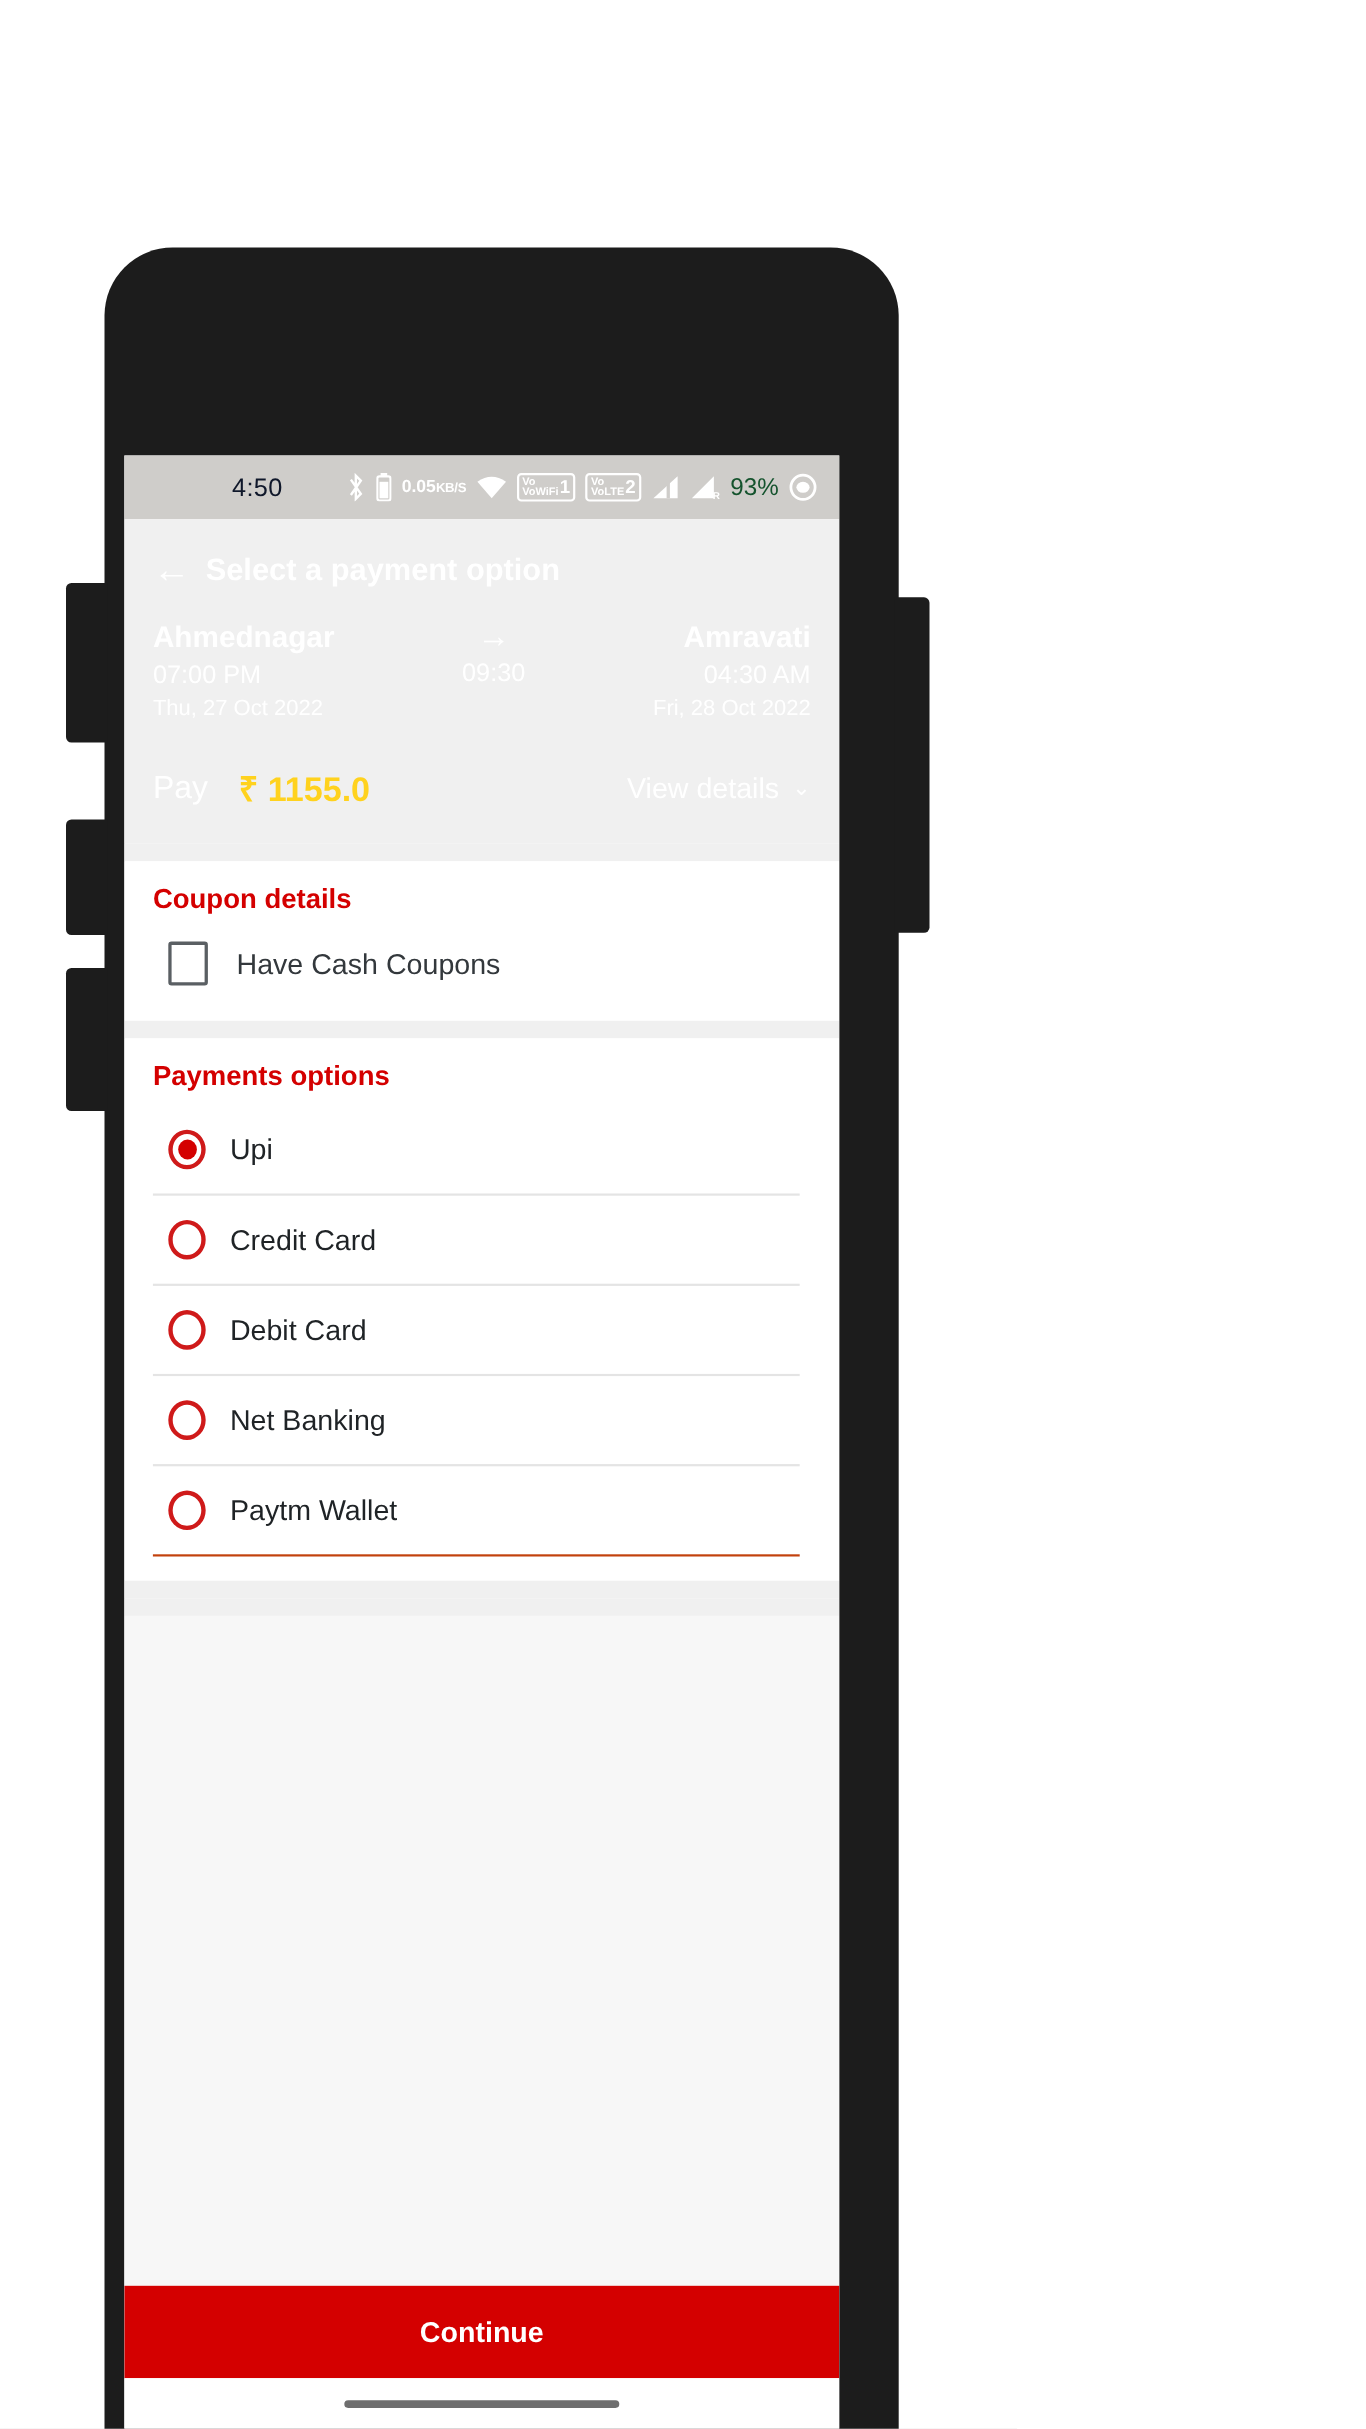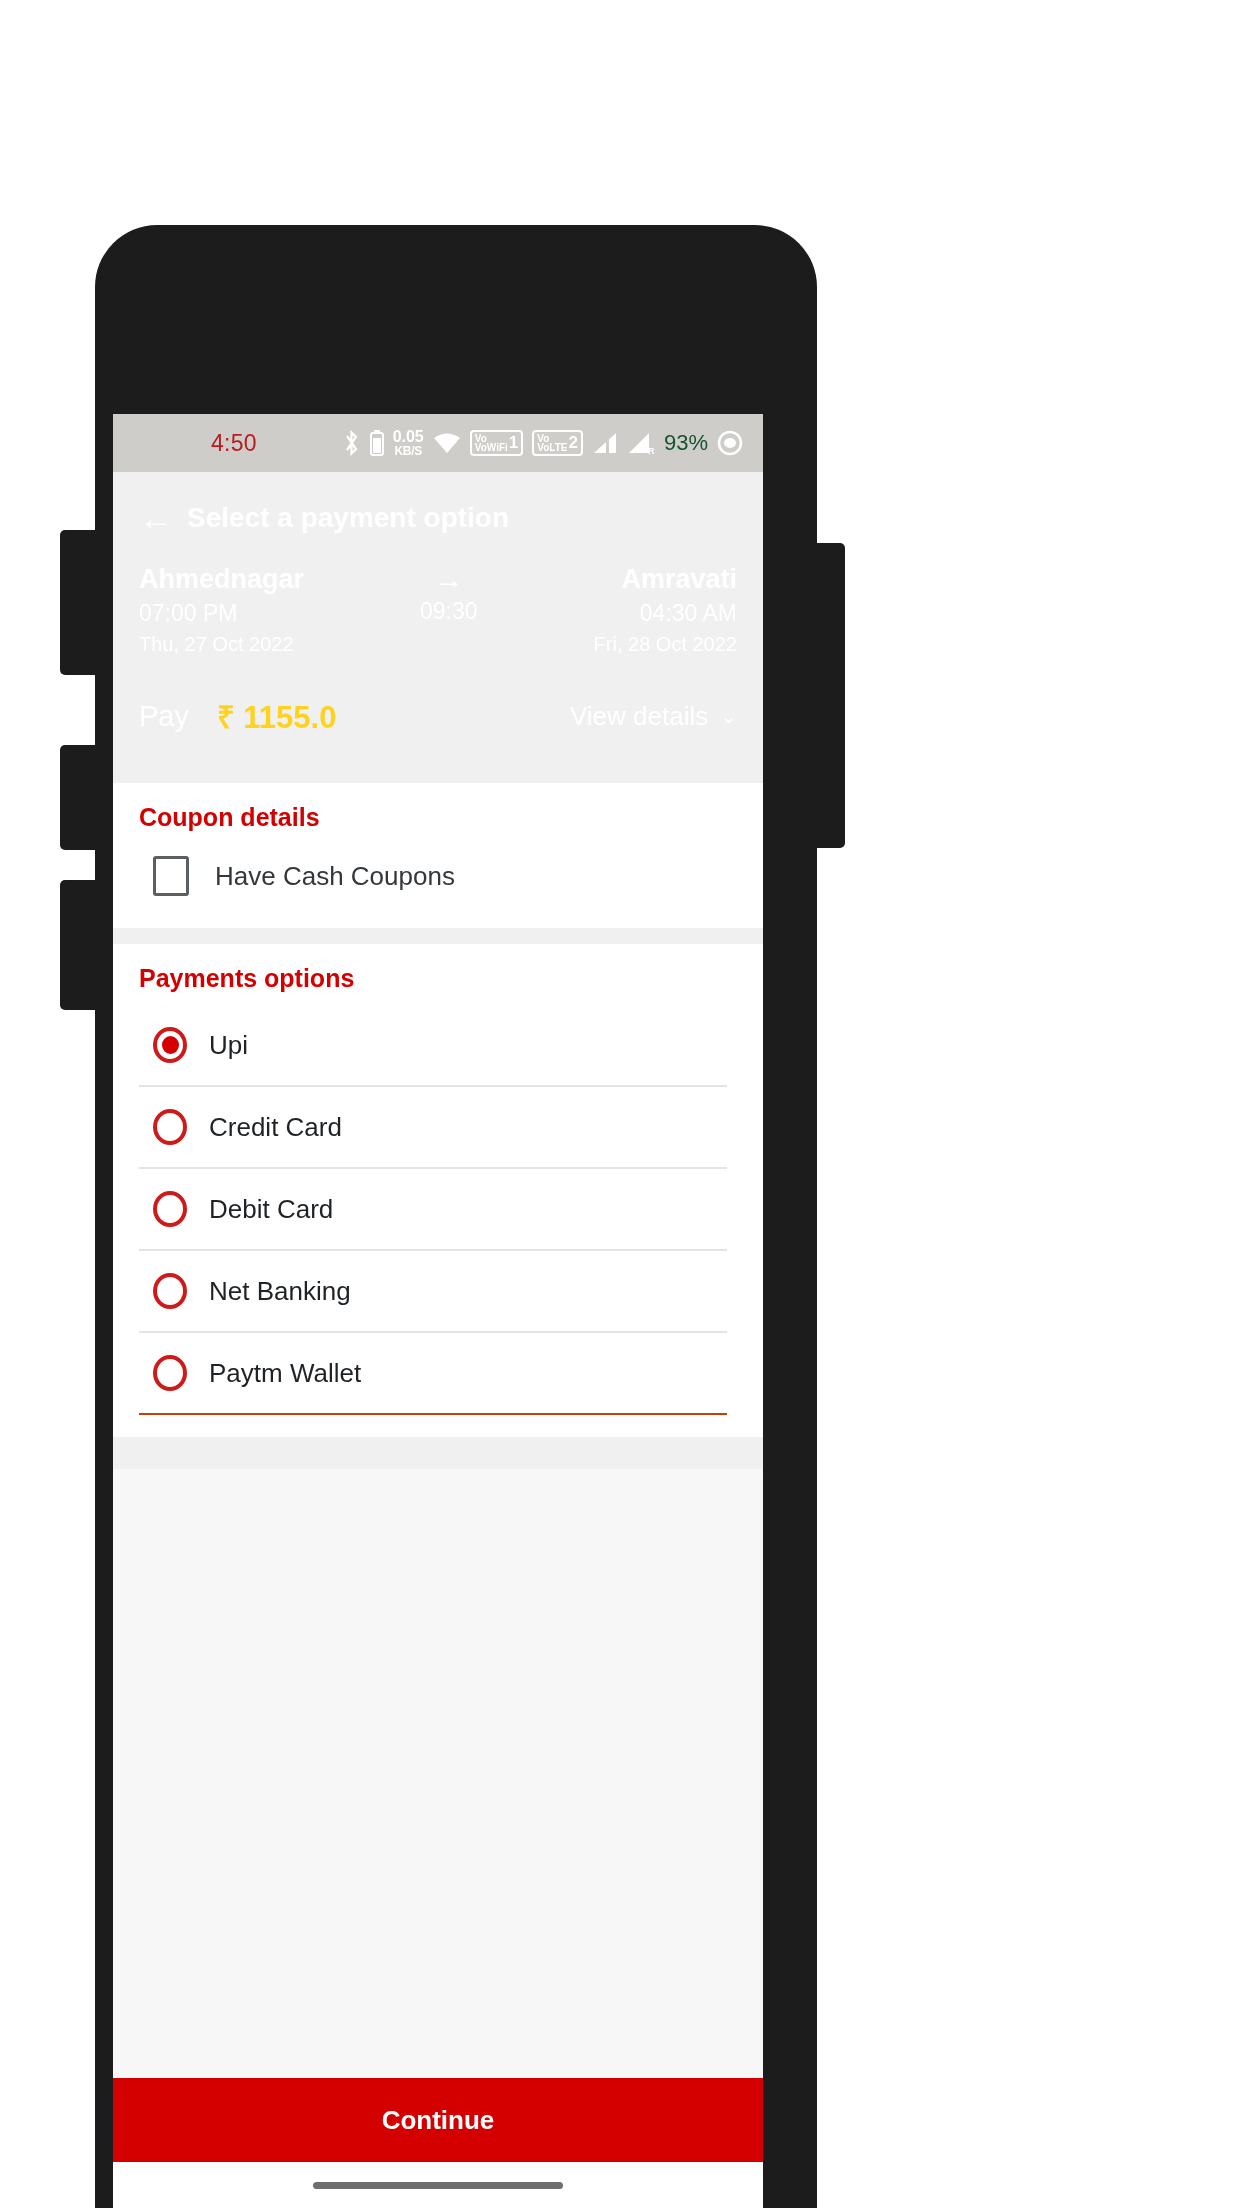--- a/index.html
+++ b/index.html
@@ -60,36 +60,36 @@
   #status-bar {
     height: 58px;
     background: #cfcdca;
     display: flex;
     align-items: center;
     flex: 0 0 auto;
     padding: 0 20px 0 0;
     box-sizing: border-box;
   }
   #status-time {
-    color: #b91c1c;
+    color: #0f172a;
     font-size: 23px;
     font-weight: 400;
     margin-left: 98px;
     letter-spacing: 0.3px;
   }
   #status-icons {
     margin-left: auto;
     display: flex;
     align-items: center;
     gap: 9px;
     color: #ffffff;
   }
   .sb-icon { display: flex; align-items: center; color: #ffffff; }
   .sb-datarate {
-    display: flex; flex-direction: column; align-items: center;
+    display: flex; flex-direction: row; align-items: center;
     line-height: 1; color: #ffffff;
   }
   .sb-datarate .dr-num { font-size: 16px; font-weight: 700; }
   .sb-datarate .dr-unit { font-size: 12px; font-weight: 700; letter-spacing: -0.3px; }
   .sb-badge {
     border: 2px solid #ffffff;
     border-radius: 4px;
     display: flex; align-items: center;
     padding: 1px 3px;
     gap: 1px;

